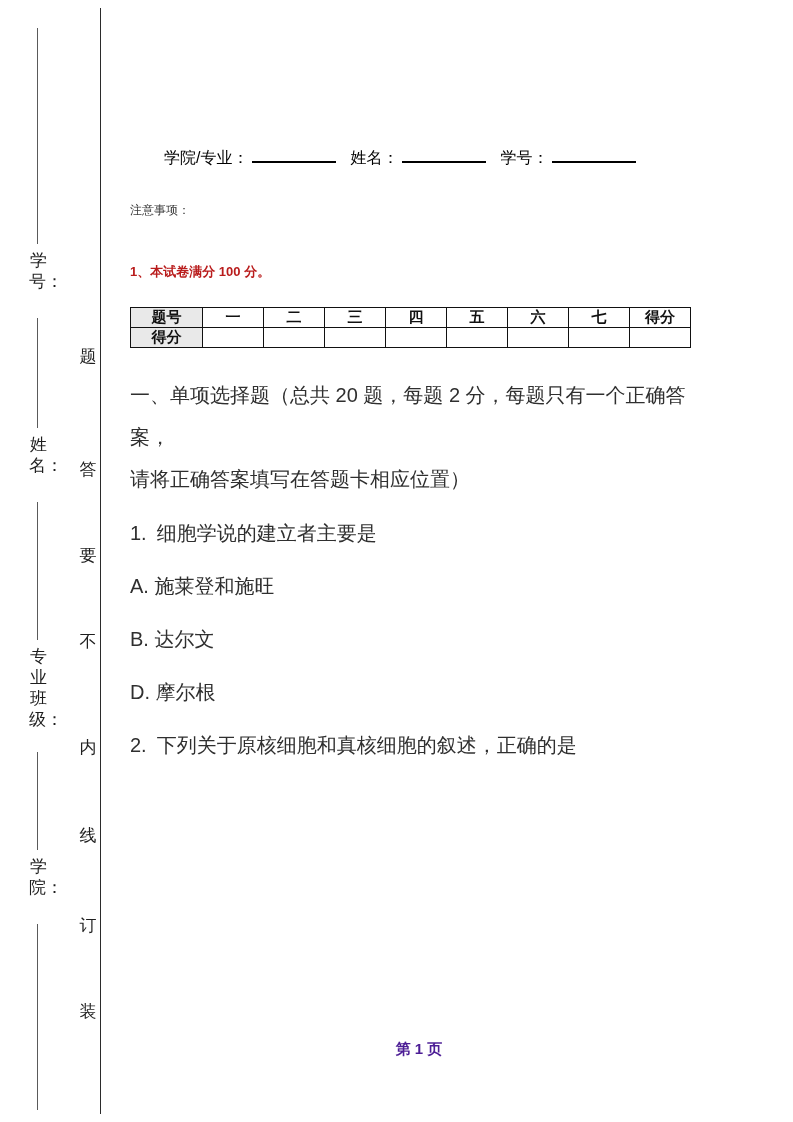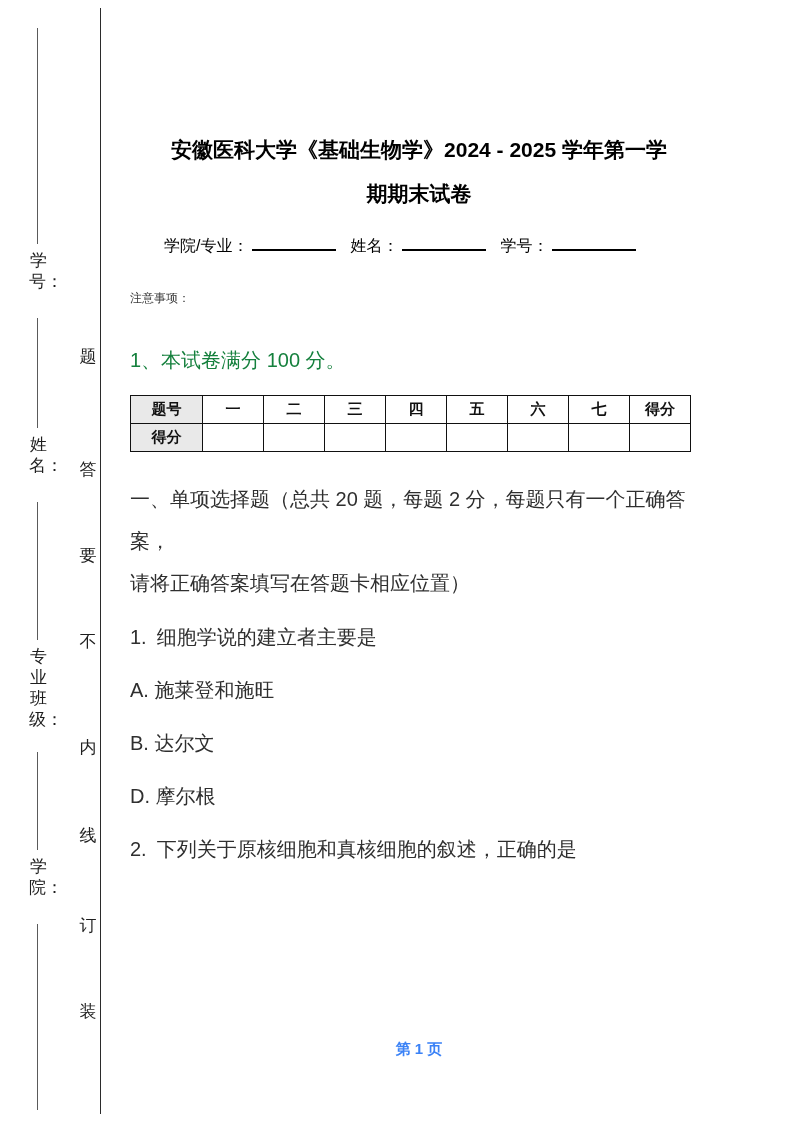--- a/index.html
+++ b/index.html
@@ -24,36 +24,36 @@
   .bchar { position:absolute; left:79px; width:18px; text-align:center; font-size:17px; color:#1e1e1e; }
 
   
   .main { position:absolute; left:130px; top:128px; width:578px; }
   .title { text-align:center; font-weight:bold; font-size:21px; line-height:44px; color:#000; }
 
   .info-line { margin-top:20px; padding-left:34px; font-size:16px; font-weight:normal; color:#000; white-space:nowrap; }
   .blank { display:inline-block; width:84px; height:15px; border-bottom:2px solid #000; margin:0 14px 0 4px; vertical-align:baseline; }
 
   .notice-heading { margin-top:30px; font-size:12px; line-height:22px; color:#3b3b3b; }
-  .n-item { margin-top:40px; font-size:20px; line-height:22px; color:#15803d; }
+  .n-item { margin-top:40px; font-size:13px; line-height:22px; color:#b91c1c;font-weight:bold; }
   .uval { border-bottom:1.5px solid #3b3b3b; padding:0 10px; }
 
   table.score-table { margin-top:24px; border-collapse:collapse; table-layout:fixed; }
   table.score-table td {
-    border:1px solid #111; height:28px; text-align:center; vertical-align:middle;
+    border:1px solid #111; height:20px; text-align:center; vertical-align:middle;
     font-size:15px; color:#111;
   }
   table.score-table td.hd { font-weight:bold; }
   table.score-table td.first { background:#e9e9e9; font-weight:bold; }
 
   .sec-heading { margin-top:26px; font-size:20px; line-height:42px; color:#2f2f2f; }
   .qline { margin-top:13px; font-size:20px; line-height:40px; color:#2f2f2f; }
   .q-num { margin-right:10px; }
 
-  .footer { position:absolute; left:130px; top:1040px; width:578px; text-align:center; font-size:15px; font-weight:bold; color:#3b82f6; }
+  .footer { position:absolute; left:130px; top:1040px; width:578px; text-align:center; font-size:15px; font-weight:bold; color:#4c1d95; }
 </style>
 </head>
 <body>
 
 <div class="page">
 
   <div>
     <div class="vblank" style="top:28px;height:216px"></div>
     <div class="vlabel" style="top:250px">学号：</div>
     <div class="vblank" style="top:318px;height:110px"></div>
@@ -71,24 +71,20 @@
     <div class="bchar" style="top:736px">内</div>
     <div class="bchar" style="top:824px">线</div>
     <div class="bchar" style="top:914px">订</div>
     <div class="bchar" style="top:1000px">装</div>
 
     <div class="vrule"></div>
   </div>
 
   <div class="main">
 
-    <div class="title">
-      <div>安徽医科大学《基础生物学》2024 - 2025 学年第一学</div>
-      <div>期期末试卷</div>
-    </div>
 
     <div class="info-line">
       <span>学院/专业：</span><span class="blank"></span><span>姓名：</span><span class="blank"></span><span>学号：</span><span class="blank"></span>
     </div>
 
     <div class="notice-heading">注意事项：</div>
     <div class="n-item">1、本试卷满分 100 分。</div>
 
     <table class="score-table">
       <colgroup>

